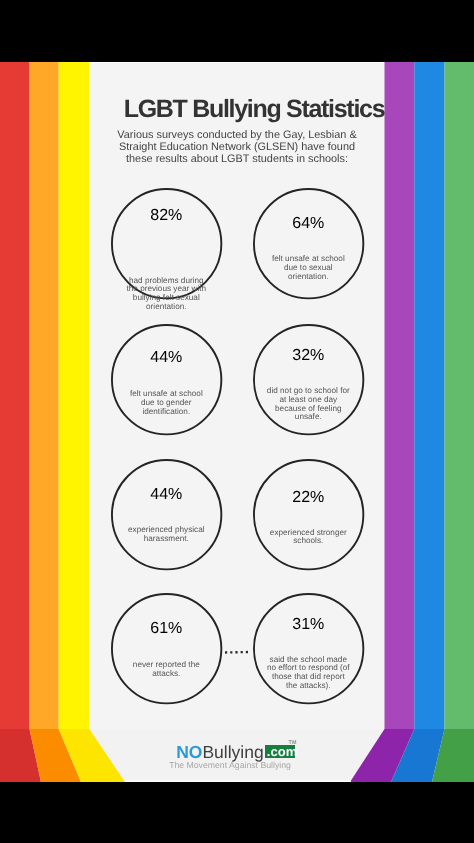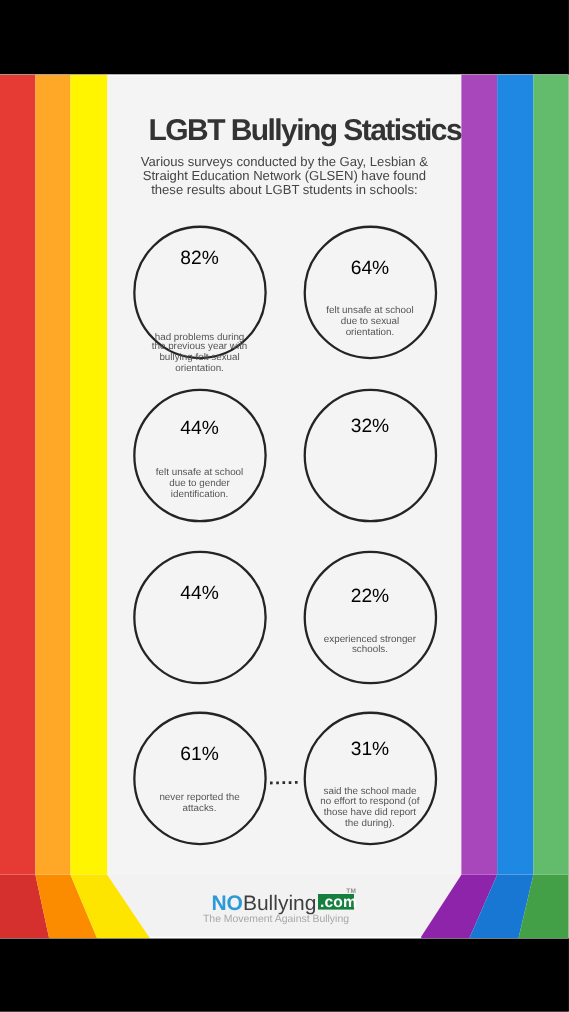--- a/index.html
+++ b/index.html
@@ -115,27 +115,37 @@
               <div>identification.</div>
             </div>
           </div>
           <div class="circle" style="left: 252.65px; top: 261.75px; width: 111.3px; height: 111.3px;">
             <svg class="ring" width="111.3" height="111.3" viewBox="0 0 111.3 111.3">
               <circle cx="55.65" cy="55.65" r="54.699999999999996" fill="none" stroke="#242424" stroke-width="1.9"></circle>
             </svg>
             <div class="num" style="top: 22.95px;">
               <span>32%</span>
             </div>
+            <div class="desc" style="top: 63.45px;">
+              <div>did not go to school for</div>
+              <div>at least one day</div>
+              <div>because of feeling</div>
+              <div>unsafe.</div>
+            </div>
           </div>
           <div class="circle" style="left: 110.65px; top: 397.45px; width: 111.3px; height: 111.3px;">
             <svg class="ring" width="111.3" height="111.3" viewBox="0 0 111.3 111.3">
               <circle cx="55.65" cy="55.65" r="54.699999999999996" fill="none" stroke="#242424" stroke-width="1.9"></circle>
             </svg>
             <div class="num" style="top: 26.75px;">
               <span>44%</span>
+            </div>
+            <div class="desc" style="top: 66.45px;">
+              <div>experienced physical</div>
+              <div>harassment.</div>
             </div>
           </div>
           <div class="circle" style="left: 252.65px; top: 397.45px; width: 111.3px; height: 111.3px;">
             <svg class="ring" width="111.3" height="111.3" viewBox="0 0 111.3 111.3">
               <circle cx="55.65" cy="55.65" r="54.699999999999996" fill="none" stroke="#242424" stroke-width="1.9"></circle>
             </svg>
             <div class="num" style="top: 29.45px;">
               <span>22%</span>
             </div>
             <div class="desc" style="top: 69.25px;">
@@ -158,22 +168,22 @@
           <div class="circle" style="left: 252.65px; top: 531.35px; width: 111.3px; height: 111.3px;">
             <svg class="ring" width="111.3" height="111.3" viewBox="0 0 111.3 111.3">
               <circle cx="55.65" cy="55.65" r="54.699999999999996" fill="none" stroke="#242424" stroke-width="1.9"></circle>
             </svg>
             <div class="num" style="top: 22.25px;">
               <span>31%</span>
             </div>
             <div class="desc" style="top: 62.25px;">
               <div>said the school made</div>
               <div>no effort to respond (of</div>
-              <div>those have did report</div>
-              <div>the during).</div>
+              <div>those that did report</div>
+              <div>the attacks).</div>
             </div>
           </div>
         </div>
 
       <svg class="dots" width="24" height="5" viewBox="0 0 24 5" style="left:225px;top:587.5px;">
         <line x1="0" y1="2.5" x2="23" y2="2" stroke="#2c2c2c" stroke-width="2.3" stroke-dasharray="2.2 3.0"></line>
       </svg>
 
       <div id="logo">
         <span class="lg"><span class="lg-no">NO</span><span class="lg-bl">Bullying</span></span>

